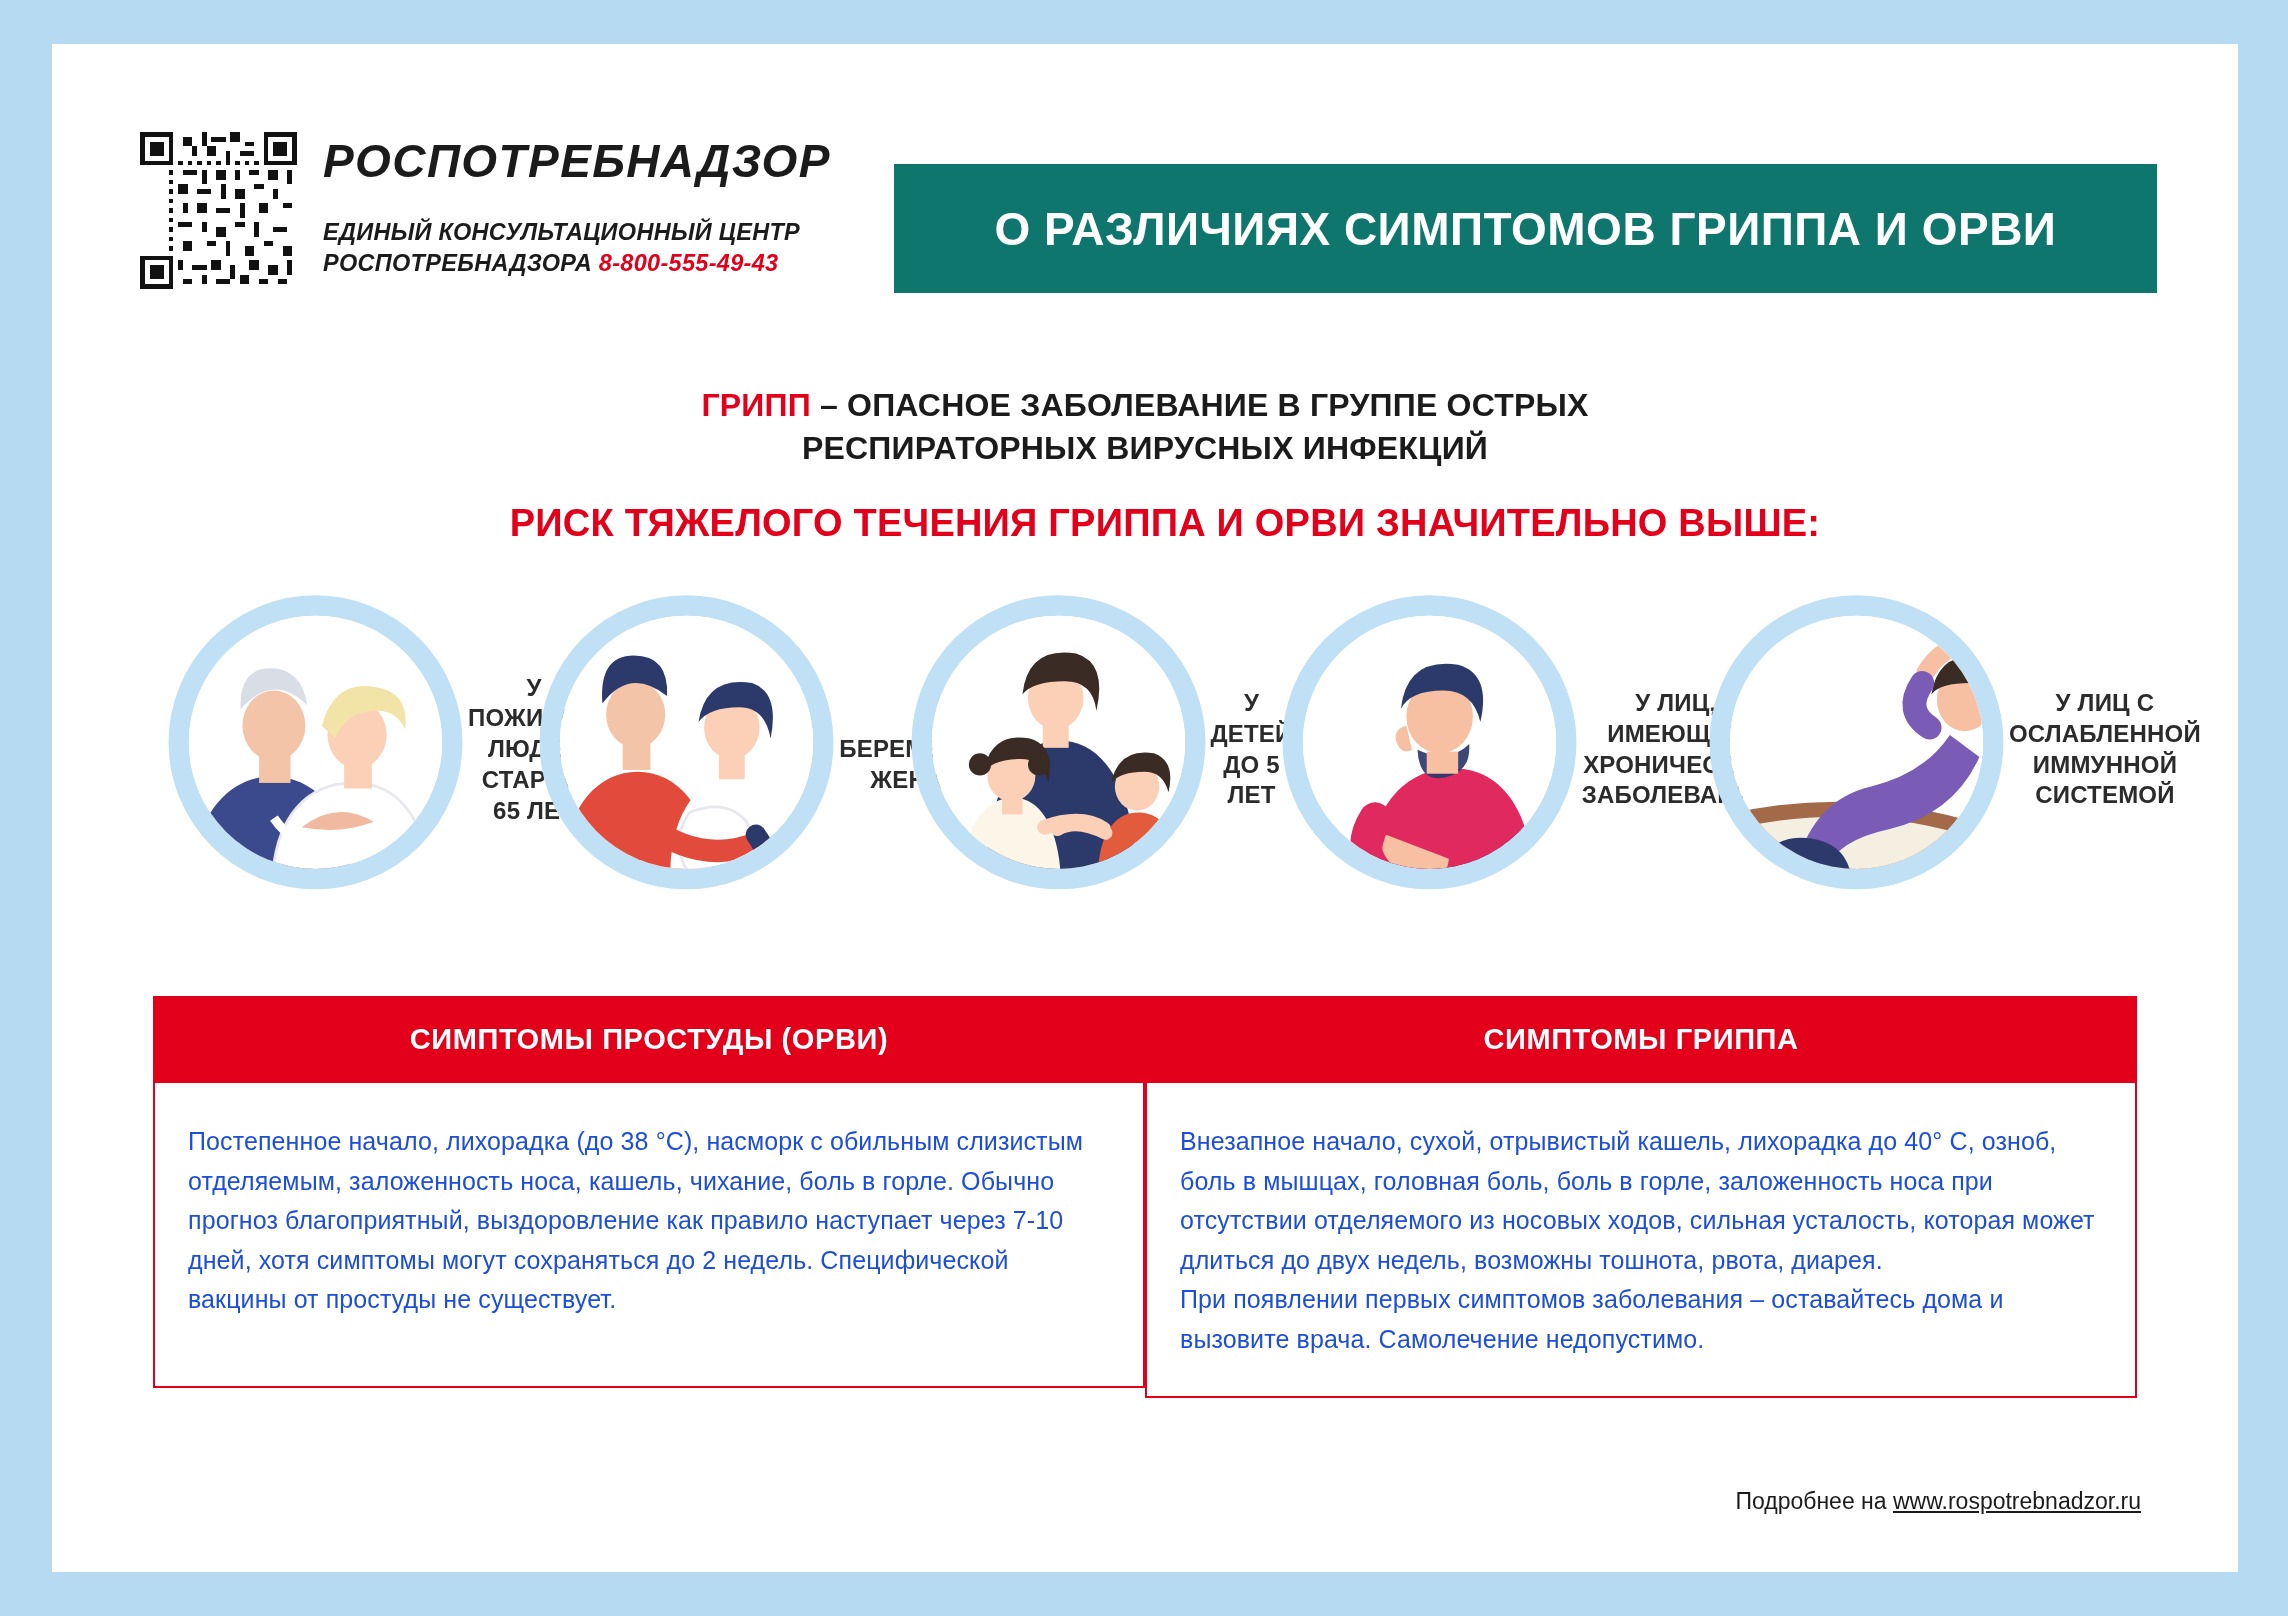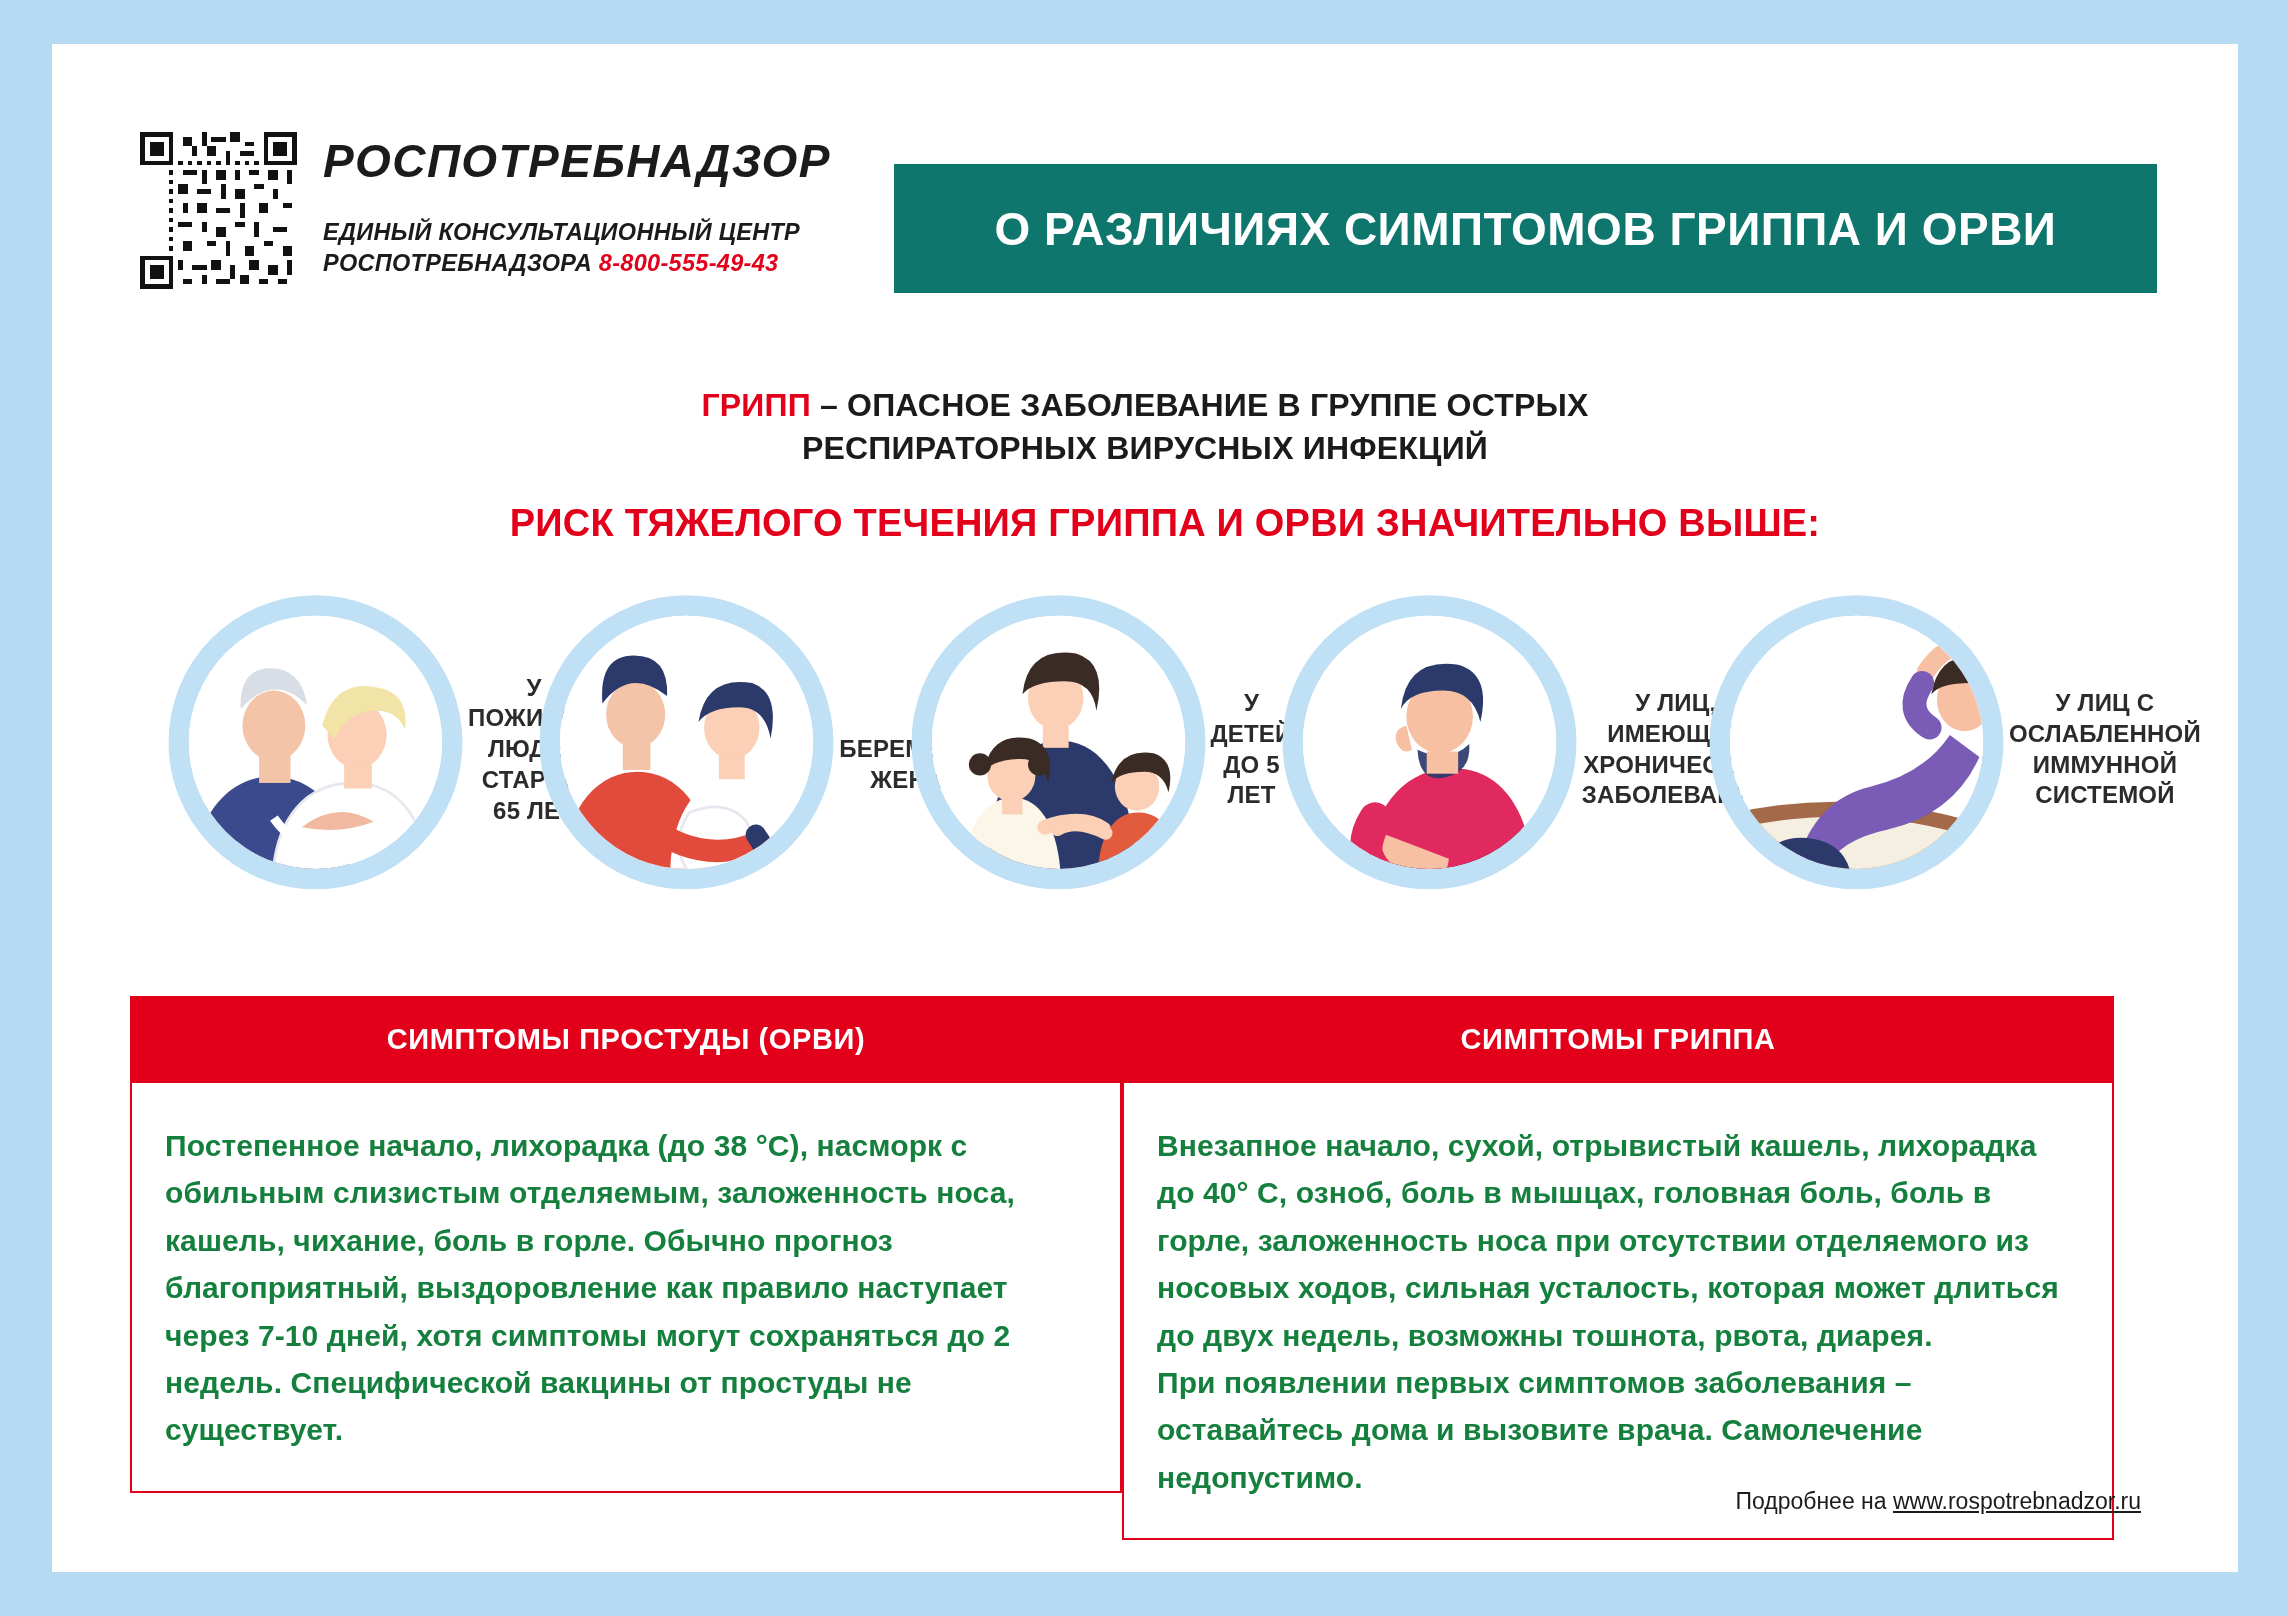--- a/index.html
+++ b/index.html
@@ -84,40 +84,39 @@
     margin-top: 20px;
     font-size: 24px; font-weight: bold; color: #2b2b2b;
     text-align: center; line-height: 1.28; letter-spacing: 0.2px;
     white-space: pre-line;
   }
   .g-wide { width: 425px; }
 
   
   .panels {
     position: absolute; left: 78px; top: 952px; width: 2030px;
-    display: flex; justify-content: flex-start;
+    display: flex; justify-content: center;
   }
   .panel { width: 992px; }
   .panel-head {
     background: #e2001a; height: 87px;
     display: flex; align-items: center; justify-content: center;
   }
   .panel-head span {
     color: #ffffff; font-size: 29px; font-weight: bold; letter-spacing: 0.6px;
     text-align: center;
   }
   .panel-body {
     border: 2.8px solid #e2001a; border-top: none;
     padding: 39px 33px 37px 33px;
     min-height: 305px;
   }
   .panel-body p {
-    font-size: 30px; color: #15803d; line-height: 1.58;
+    font-size: 25px; color: #1d4ed8; line-height: 1.58;
     letter-spacing: 0.1px;
-    font-weight: bold;
   }
 
   
   .footer {
     position: absolute; right: 97px; bottom: 57px;
     font-size: 23px; color: #1b1b1b;
   }
   .footer .u { text-decoration: underline; }
 </style>
 </head>

